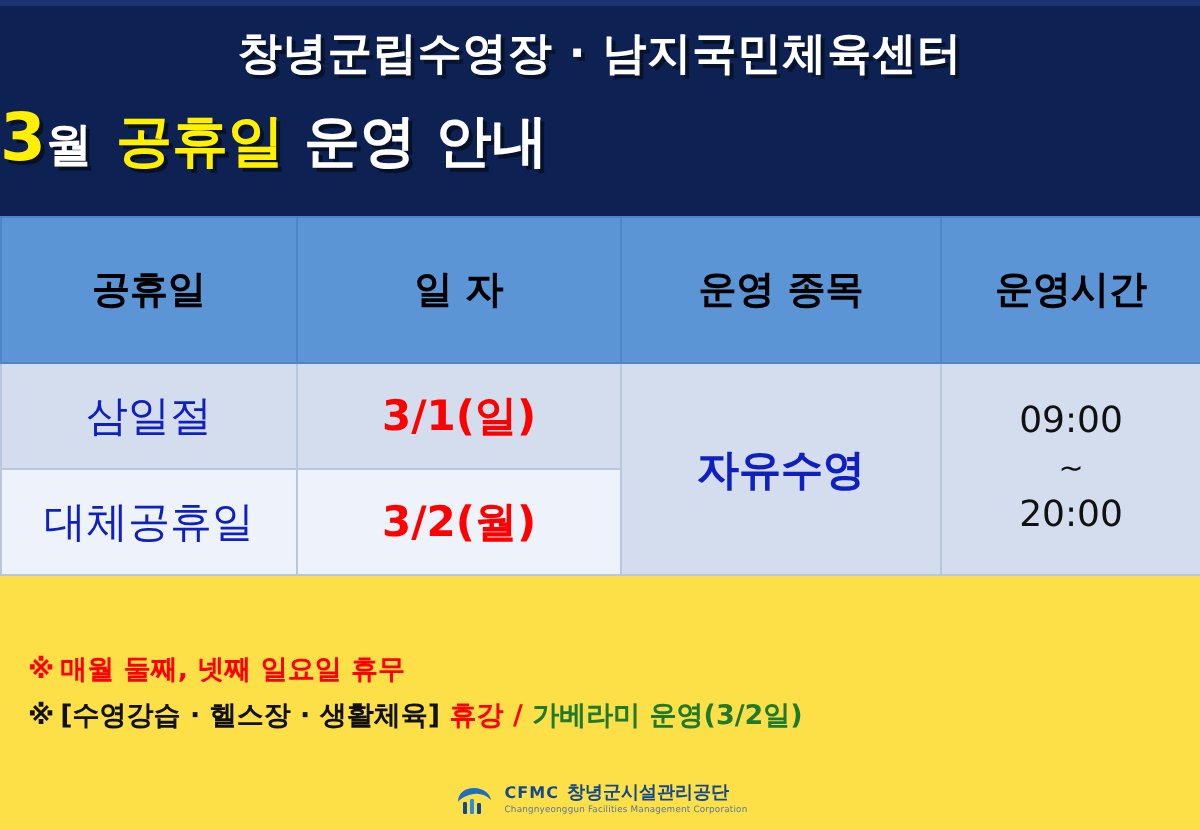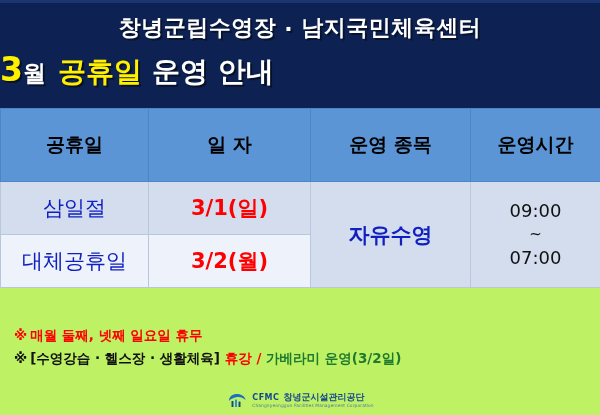--- a/index.html
+++ b/index.html
@@ -10,21 +10,21 @@
     width: 600px;
     height: 415px;
     background: #ffffff;
     font-family: "DejaVu Sans", "Liberation Sans", sans-serif;
     overflow: hidden;
   }
   .poster {
     position: relative;
     width: 600px;
     height: 415px;
-    background: #bef264;
+    background: #fde047;
     box-sizing: border-box;
   }
 
   
   .banner {
     position: relative;
     width: 600px;
     height: 108px;
     background: #0d2253;
     border-top: 3px solid #1b3570;
@@ -243,21 +243,21 @@
       </thead>
       <tbody>
         <tr class="row1">
           <td class="holiday">삼일절</td>
           <td class="date">3/1(일)</td>
           <td class="kind" rowspan="2">자유수영</td>
           <td class="time" rowspan="2">
             <div class="time-inner">
               <div>09:00</div>
               <div class="time-tilde">~</div>
-              <div>07:00</div>
+              <div>20:00</div>
             </div>
           </td>
         </tr>
         <tr class="row2">
           <td class="holiday">대체공휴일</td>
           <td class="date">3/2(월)</td>
         </tr>
       </tbody>
     </table>
   </div>

